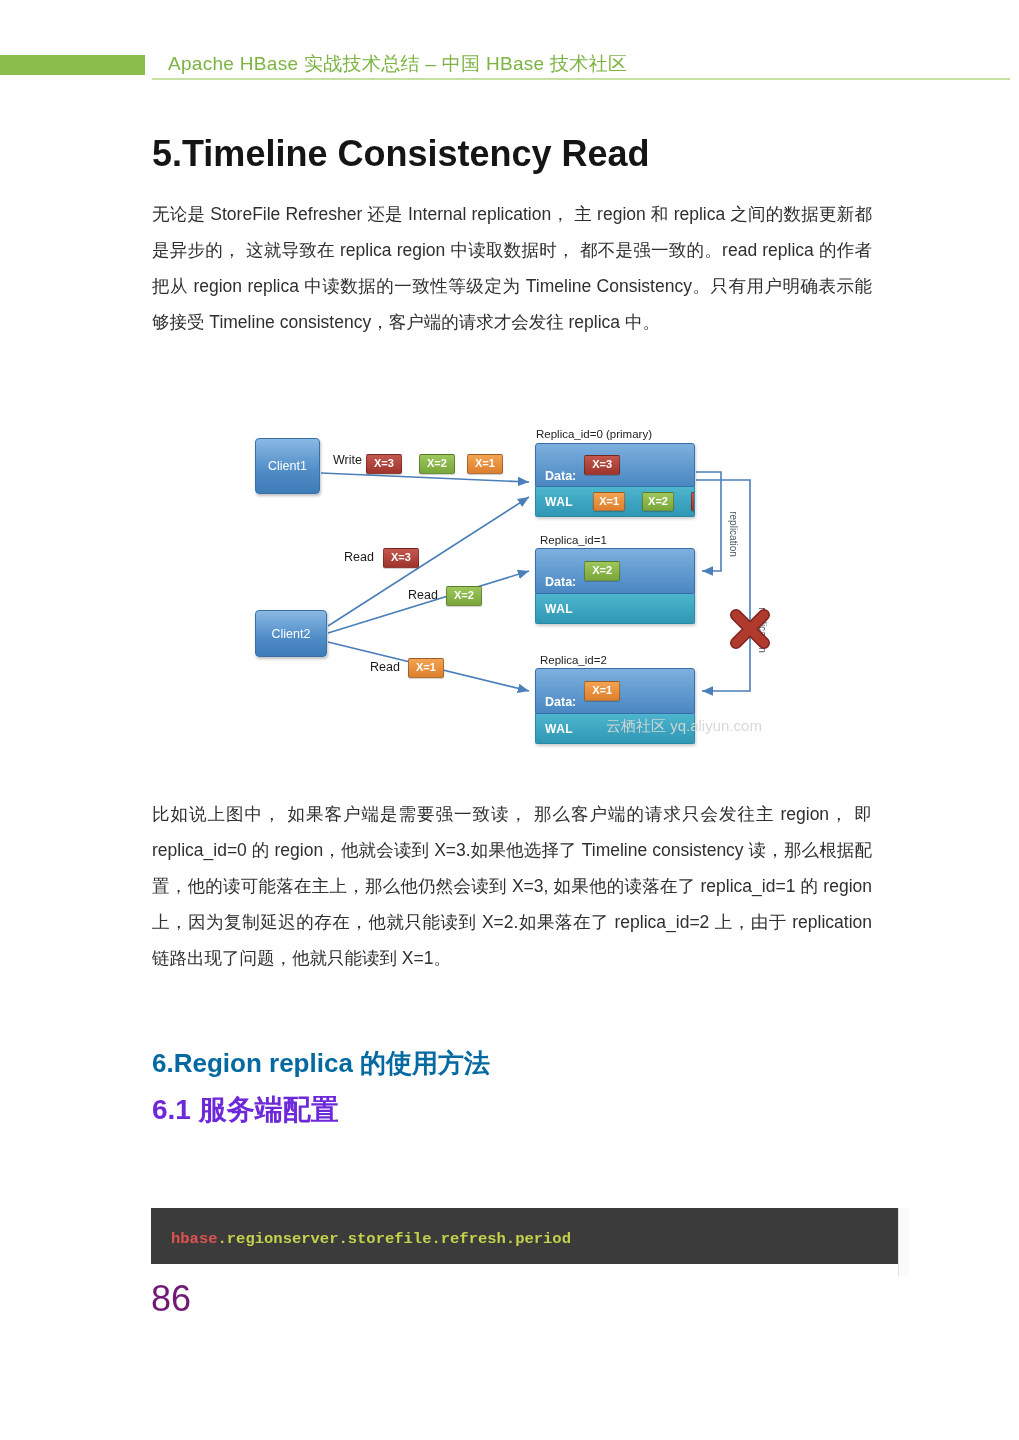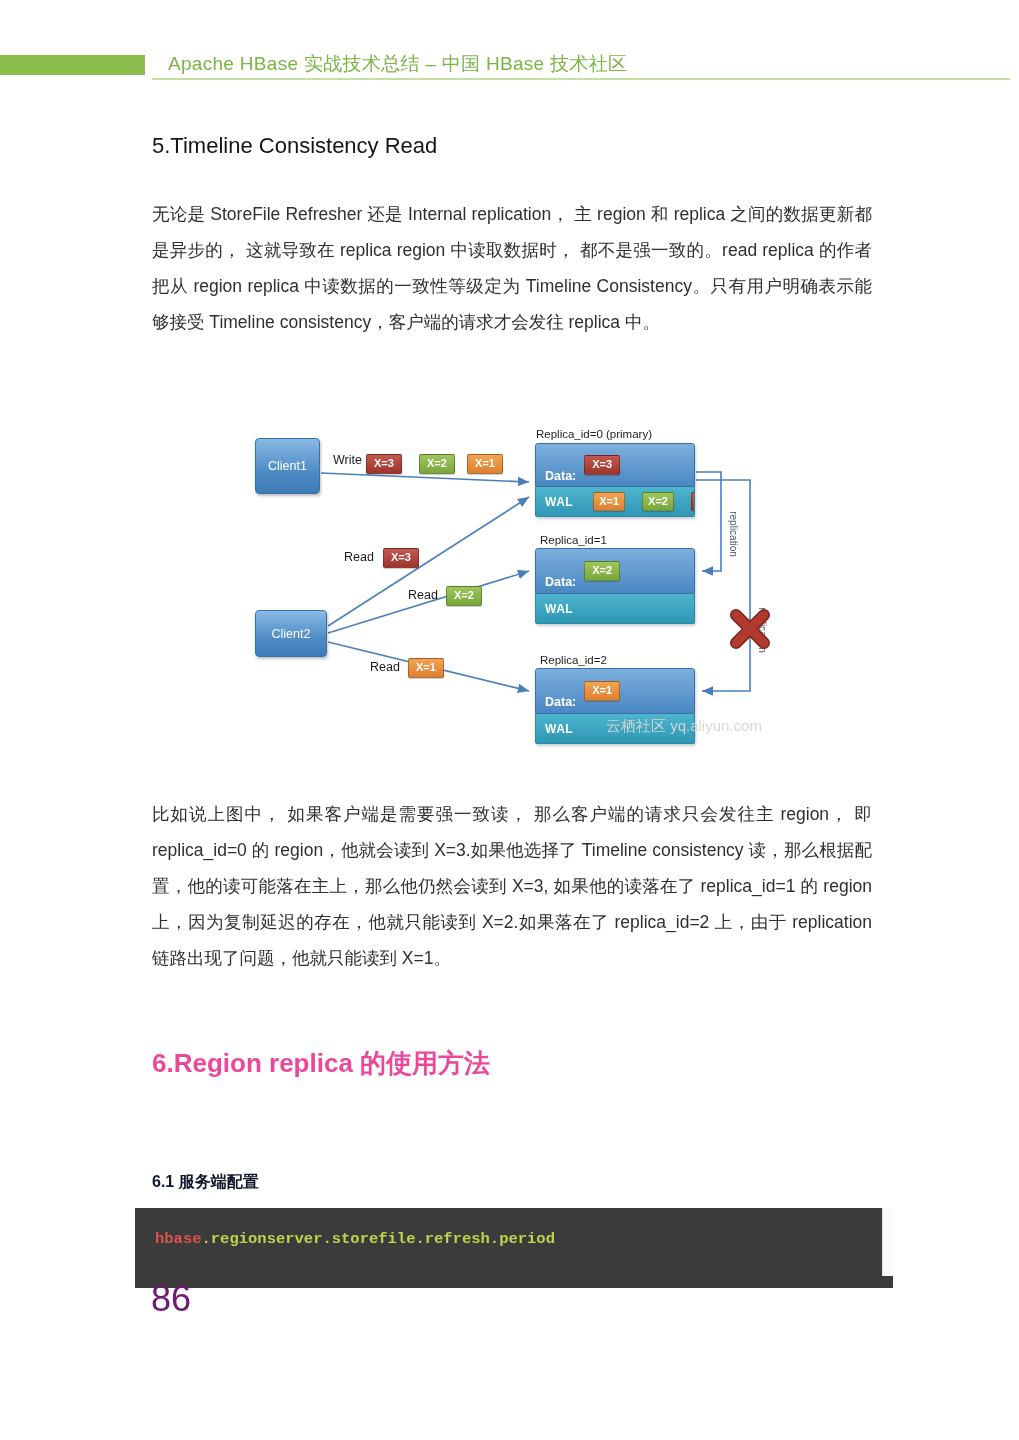--- a/index.html
+++ b/index.html
@@ -6,29 +6,29 @@
   html,body { background:#ffffff; }
   .page { position:relative; width:1019px; height:1440px; background:#fff; overflow:hidden;
           font-family:"Liberation Sans","DejaVu Sans",sans-serif; }
 
   
   .header-bar  { position:absolute; left:0; top:55px; width:145px; height:20px; background:#8abd4c; }
   .header-title{ position:absolute; left:168px; top:51px; font-size:19px; color:#7cb342; letter-spacing:.3px; white-space:nowrap; }
   .header-line { position:absolute; left:152px; top:78px; width:858px; height:2px; background:#c6dfa2; }
 
   
-  .sec5-title  { position:absolute; left:152px; top:133px; font-size:22px; font-weight:400; color:#151515; }
+  .sec5-title  { position:absolute; left:152px; top:133px; font-size:36px; font-weight:700; color:#151515; }
   .para { position:absolute; left:152px; width:720px; font-size:17.5px; line-height:36px; color:#2f2f2f; text-align:justify; }
   .para1 { top:196px; }
   .para2 { top:796px; }
-  .sec6-title  { position:absolute; left:152px; top:1046px; font-size:26px; font-weight:700; color:#ec4899; }
-  .sec61-title { position:absolute; left:152px; top:1172px; font-size:16px; font-weight:700; color:#0f172a; }
+  .sec6-title  { position:absolute; left:152px; top:1046px; font-size:26px; font-weight:700; color:#0369a1; }
+  .sec61-title { position:absolute; left:152px; top:1091px; font-size:28px; font-weight:700; color:#6d28d9; }
 
   
-  .codeblock { position:absolute; left:135px; top:1208px; width:758px; height:80px; background:#3b3b3b; }
+  .codeblock { position:absolute; left:151px; top:1208px; width:758px; height:56px; background:#3b3b3b; }
   .code-line { position:absolute; left:20px; top:22px; font-family:"Liberation Mono","DejaVu Sans Mono",monospace;
                font-size:15.5px; font-weight:700; white-space:nowrap; }
   .code-kw   { color:#e0524e; }
   .code-rest { color:#c3d24b; }
   .code-scrollbar { position:absolute; right:0; top:0; width:11px; height:68px; background:#fafafa; border-left:1px solid #e2e2e2; }
 
   .page-number { position:absolute; left:151px; top:1278px; font-size:36px; color:#701a75; }
 
   
   .diagram { position:absolute; left:230px; top:422px; width:560px; height:345px; }

